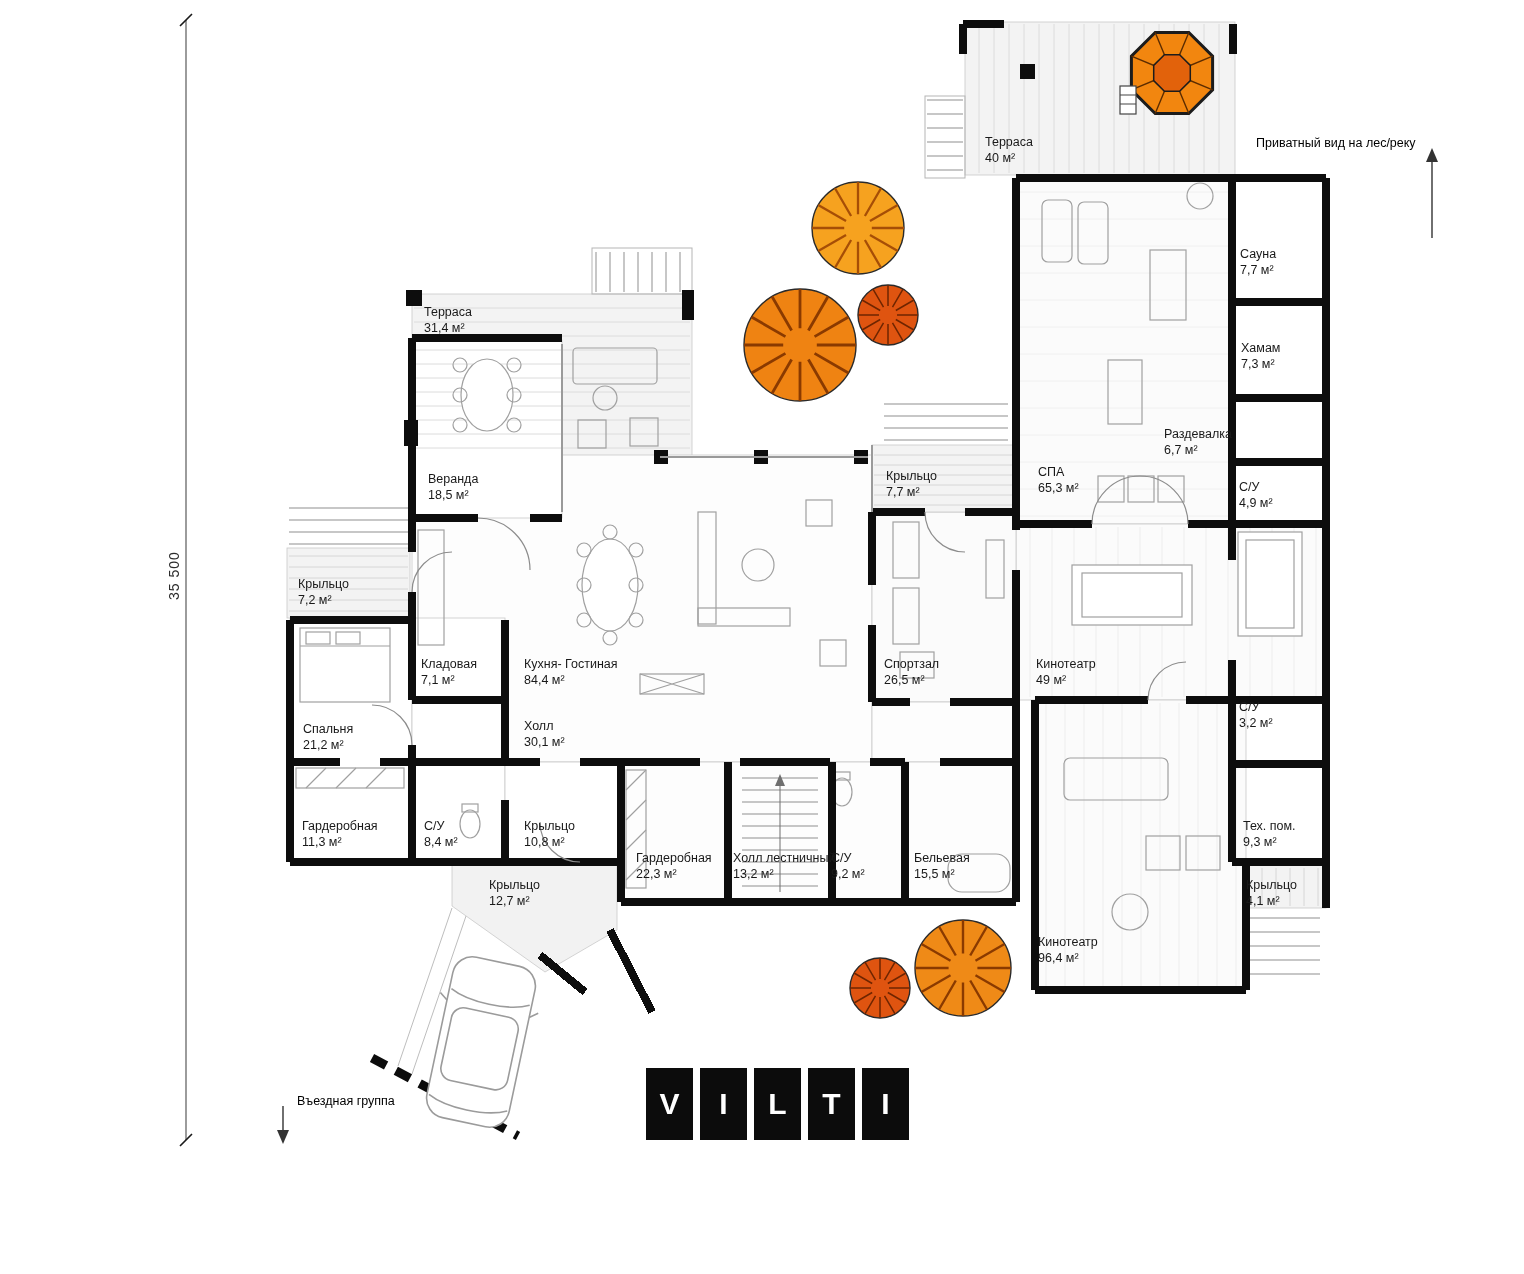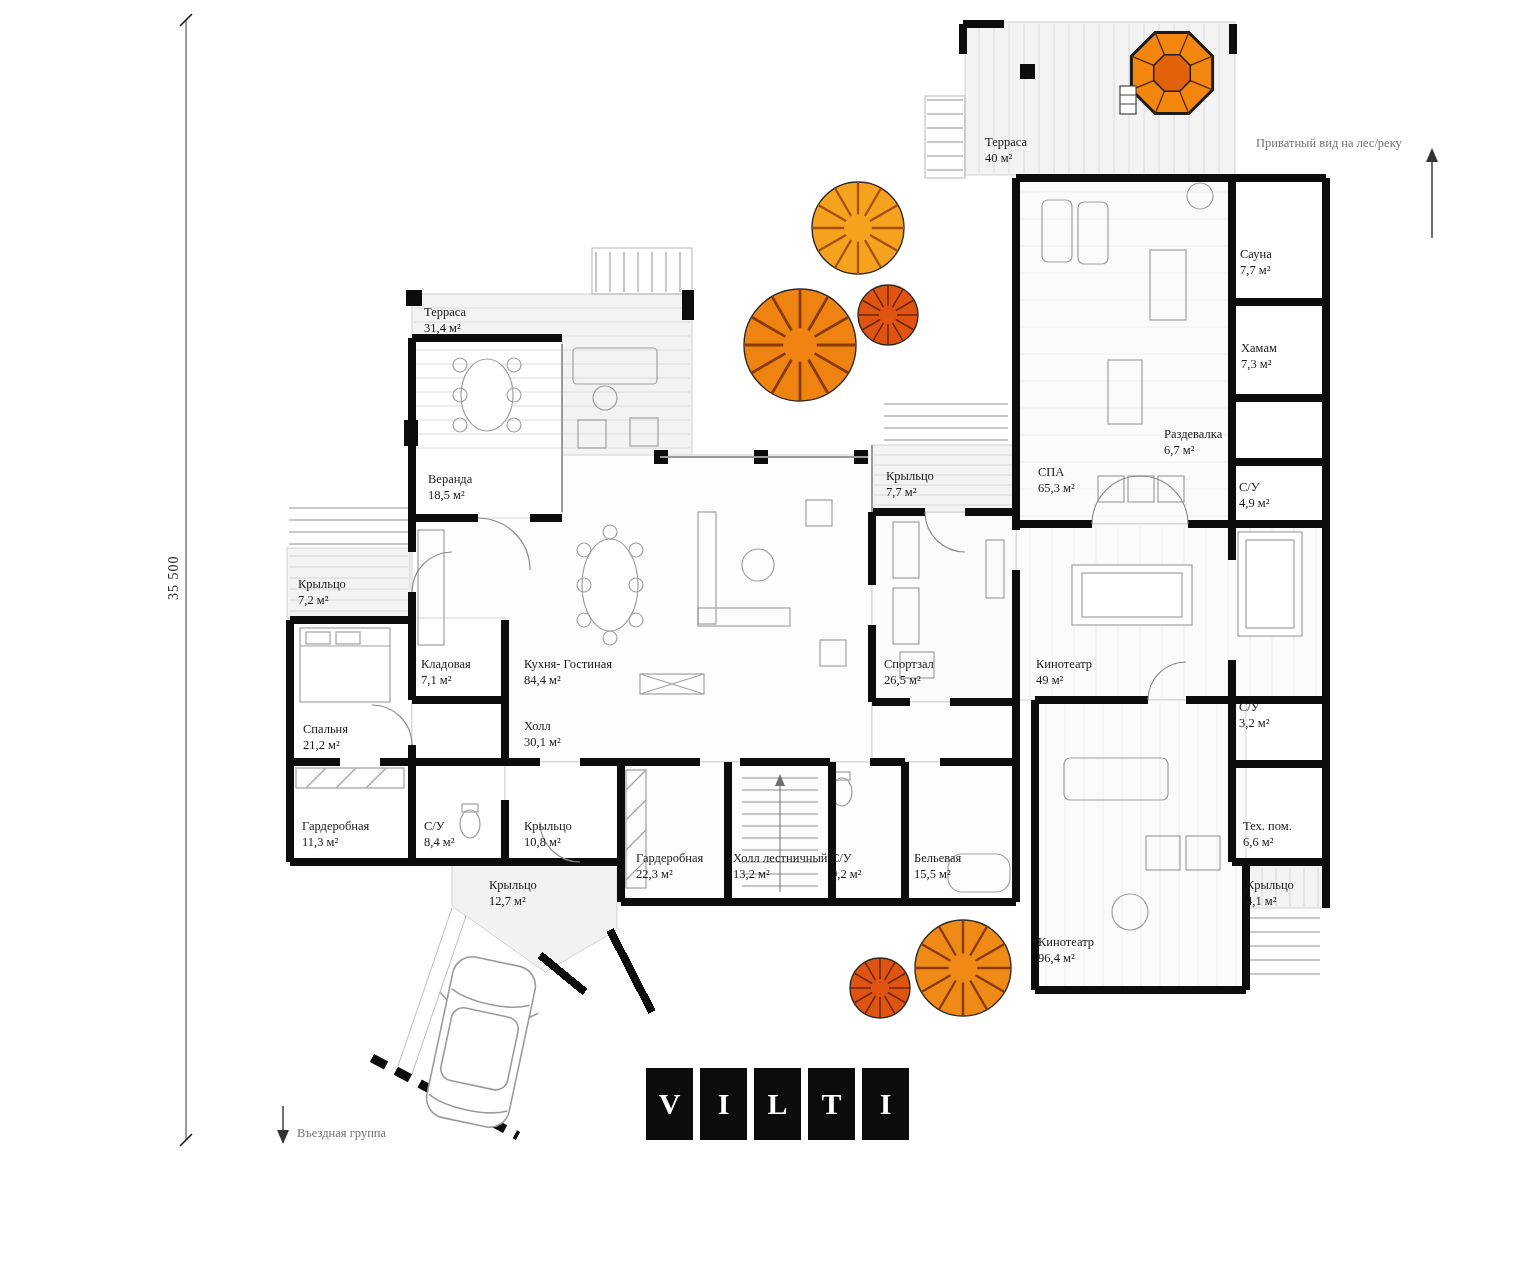--- a/index.html
+++ b/index.html
@@ -1,24 +1,24 @@
 <!DOCTYPE html>
 <html><head>
 <meta charset="utf-8">
 <style>
   * { margin:0; padding:0; box-sizing:border-box; }
   html,body { background:#ffffff; }
   #page {
     position:relative; width:1524px; height:1176px; overflow:hidden;
-    font-family:Liberation Serif, serif; background:#ffffff;
+    font-family:Liberation Sans, sans-serif; background:#ffffff;
   }
   #plan-svg { position:absolute; left:0; top:0; }
   .room-label { position:absolute; font-size:12.5px; line-height:1.3; color:#191919; white-space:nowrap; }
   .room-label .nm, .room-label .ar { display:block; }
-  .note { position:absolute; font-size:12.5px; color:#737373; white-space:nowrap; }
+  .note { position:absolute; font-size:12.5px; color:#000000; white-space:nowrap; }
   .dim  { position:absolute; font-size:14px; color:#2c2c2c; white-space:nowrap; letter-spacing:1px; }
   .dim.vert { transform:rotate(-90deg); transform-origin:left top; }
   .logo { position:absolute; left:646px; top:1068px; display:flex; gap:7px; }
   .logo .tile {
     width:47px; height:72px; background:#0c0c0c; color:#ffffff;
     display:flex; align-items:center; justify-content:center;
     font-size:30px; font-weight:bold;
   }
 </style>
 </head>
@@ -345,37 +345,37 @@
   <div class="room-label" style="left:831px;top:850px">
       <span class="nm">С/У</span>
       <span class="ar">9,2 м²</span>
     </div>
   <div class="room-label" style="left:914px;top:850px">
       <span class="nm">Бельевая</span>
       <span class="ar">15,5 м²</span>
     </div>
   <div class="room-label" style="left:1243px;top:818px">
       <span class="nm">Тех. пом.</span>
-      <span class="ar">6,6 м²</span>
+      <span class="ar">9,3 м²</span>
     </div>
   <div class="room-label" style="left:489px;top:877px">
       <span class="nm">Крыльцо</span>
       <span class="ar">12,7 м²</span>
     </div>
   <div class="room-label" style="left:1246px;top:877px">
       <span class="nm">Крыльцо</span>
       <span class="ar">4,1 м²</span>
     </div>
   <div class="room-label" style="left:1038px;top:934px">
       <span class="nm">Кинотеатр</span>
       <span class="ar">96,4 м²</span>
     </div>
 
   <div class="note" style="left:1256px;top:136px">Приватный вид на лес/реку</div>
-  <div class="note" style="left:297px;top:1126px">Въездная группа</div>
+  <div class="note" style="left:297px;top:1094px">Въездная группа</div>
 
   <div class="dim vert" style="left:166px;top:600px">35 500</div>
   <div class="dim" style="left:766px;top:1240px">33 000</div>
 
   <div class="logo">
     <div class="tile">
         <span>V</span>
       </div>
     <div class="tile">
         <span>I</span>

